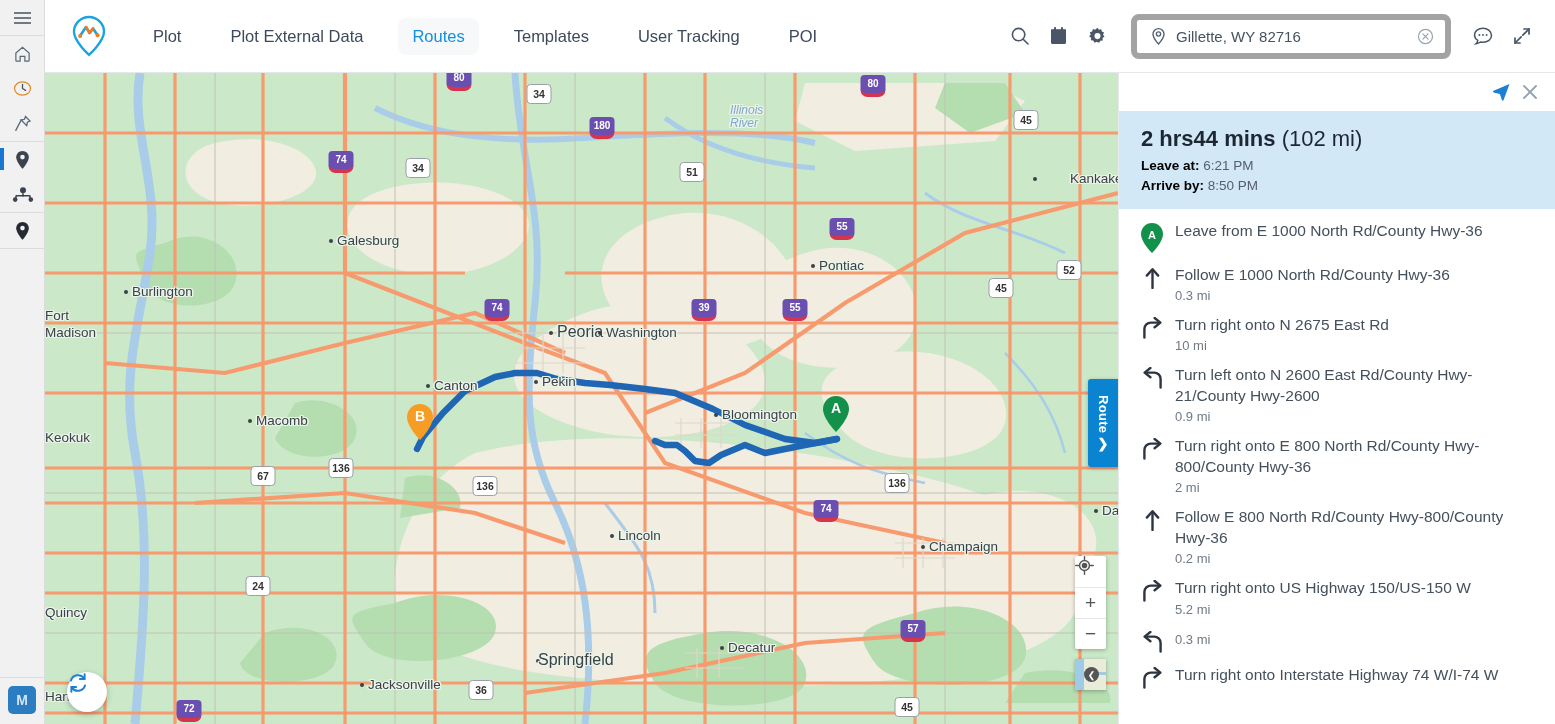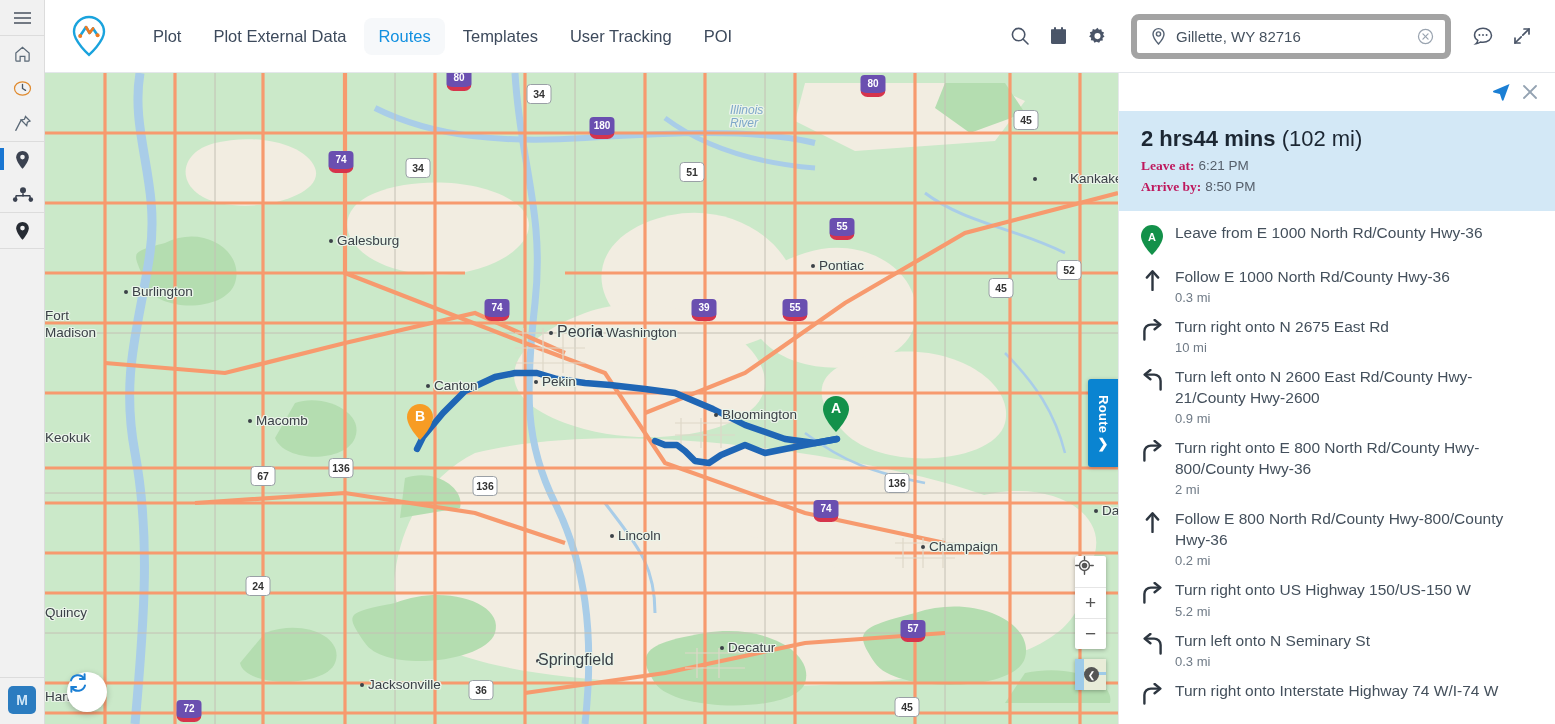--- a/index.html
+++ b/index.html
@@ -49,21 +49,21 @@
   
   .right { flex: 1 1 auto; display: flex; flex-direction: column; height: 724px; }
 
   
   .header {
     height: 73px; background: #fff; border-bottom: 1px solid #e4e7eb;
     display: flex; align-items: center; padding: 0 14px 0 22px;
     flex: 0 0 73px; position: relative; z-index: 20;
   }
   .logo { width: 44px; height: 46px; margin-right: 28px; flex: 0 0 44px; }
-  .nav { display: flex; align-items: center; gap: 4px; }
+  .nav { display: flex; align-items: center; gap: 21px; }
   .nav-item {
     font-size: 16.5px; color: #3d4a5c; padding: 9px 14px;
     border-radius: 8px; cursor: pointer; white-space: nowrap;
   }
   .nav-item.active { color: #1190e0; background: #f6f8fa; font-weight: 400; }
   .hdr-right { margin-left: auto; display: flex; align-items: center; gap: 0; }
   .icon-btn {
     width: 39px; height: 40px; display: flex; align-items: center; justify-content: center;
     cursor: pointer; color: #4a5568;
   }
@@ -170,21 +170,21 @@
     height: 38px; display: flex; align-items: center; justify-content: flex-end;
     gap: 10px; padding: 0 16px 0 0; flex: 0 0 38px;
   }
   .panel-top .pi { cursor: pointer; display: flex; align-items: center; }
   .summary {
     background: #d3e8f6; padding: 14px 22px 16px 22px; flex: 0 0 auto;
   }
   .summary h1 { font-size: 22px; color: #1c2733; font-weight: 400; line-height: 1.25; }
   .summary h1 b { font-weight: 700; }
   .summary .row { font-size: 13.5px; color: #555f6b; margin-top: 5px; }
-  .summary .row b { color: #be185d; font-weight: 700; font-family: Liberation Serif, serif; }
+  .summary .row b { color: #000000; font-weight: 700; }
 
   .steps { flex: 1 1 auto; overflow-y: auto; padding: 6px 0 0 0; min-height: 0; }
   .steps::-webkit-scrollbar { width: 8px; }
   .steps::-webkit-scrollbar-thumb { background: #c6cbd1; border-radius: 4px; }
   .steps::-webkit-scrollbar-track { background: #f3f4f6; }
   .step {
     display: flex; align-items: flex-start; gap: 10px;
     padding: 6px 26px 6px 20px; cursor: pointer;
   }
   .step .ic { width: 26px; flex: 0 0 26px; display: flex; justify-content: center; padding-top: 2px; }
@@ -660,21 +660,20 @@
               </div>
             </div>
             <div class="step">
               <div class="ic">
                 <svg width="21" height="22" viewBox="0 0 21 22" fill="none" stroke="#2d3640" stroke-width="2.4">
                   <path d="M18.6 20.6V12c0-3.6-2.9-6.4-6.5-6.4H4.7" stroke-linecap="round" stroke-linejoin="round"></path>
                   <path d="M8.4 1 2.6 5.6 8.4 10.3" stroke-linejoin="round" stroke-linecap="round"></path>
                 </svg>
               </div>
               <div class="tx">
-                <div class="title">Turn left onto N Seminary St</div>
                 <div class="dist">0.3 mi</div>
               </div>
             </div>
             <div class="step">
               <div class="ic">
                 <svg width="21" height="22" viewBox="0 0 21 22" fill="none" stroke="#2d3640" stroke-width="2.4">
                   <path d="M2.4 20.6V12c0-3.6 2.9-6.4 6.5-6.4h7.4" stroke-linecap="round" stroke-linejoin="round"></path>
                   <path d="M12.6 1 18.4 5.6 12.6 10.3" stroke-linejoin="round" stroke-linecap="round"></path>
                 </svg>
               </div>

